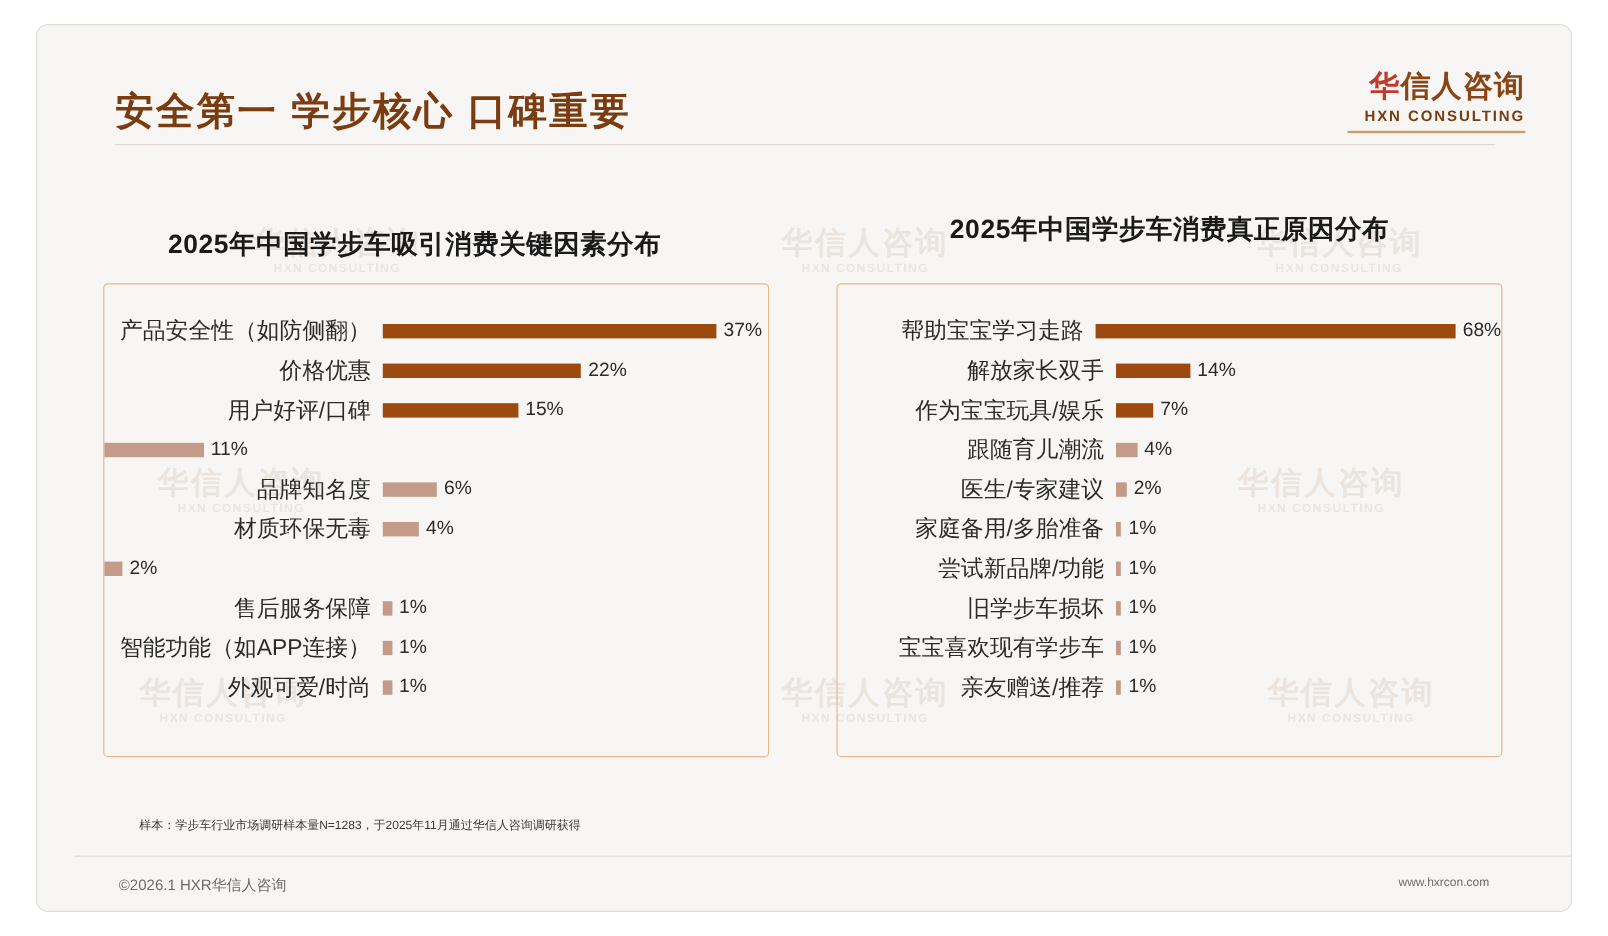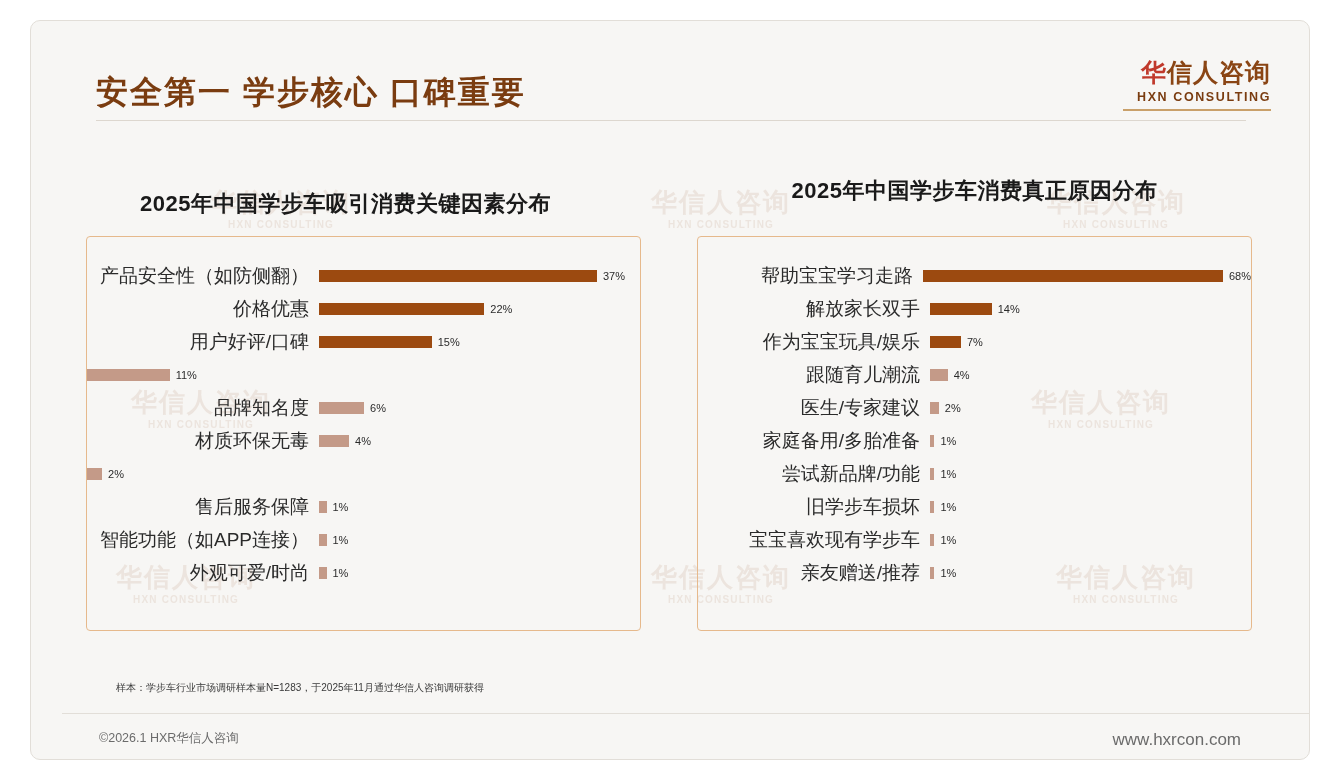--- a/index.html
+++ b/index.html
@@ -131,21 +131,21 @@
     align-items: center;
     position: relative;
   }
   .bar {
     height: 12px;
     background: #9c4a10;
     min-width: 4px;
   }
   .bar.light { background: #c49a88; }
   .row-value {
-    font-size: 11px;
+    font-size: 16px;
     color: #2b2b2b;
     margin-left: 6px;
     white-space: nowrap;
   }
 
   
   .wm {
     position: absolute;
     color: rgba(190, 150, 120, 0.18);
     font-weight: bold;
@@ -177,21 +177,21 @@
     position: absolute;
     left: 68px;
     top: 709px;
     font-size: 12.5px;
     color: #6b6b6b;
   }
   .footer-right {
     position: absolute;
     right: 68px;
     top: 709px;
-    font-size: 17px;
+    font-size: 10px;
     color: #6b6b6b;
   }
 </style>
 </head>
 <body>
 
 <div class="slide">
   <div class="canvas">
 
     <div class="wm" style="left:180px; top:165px;">

